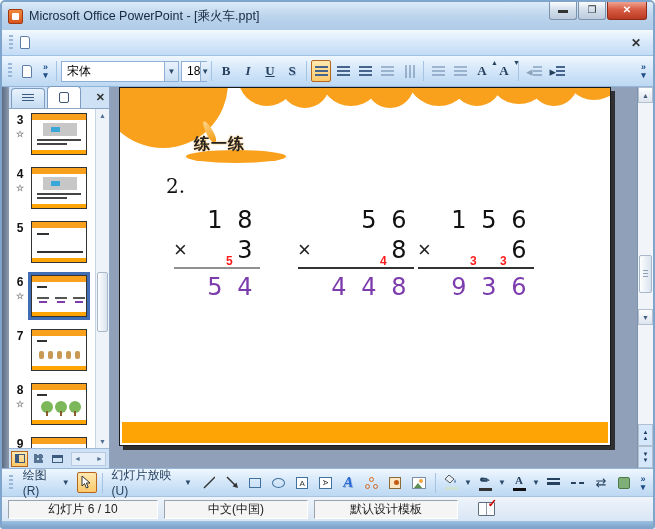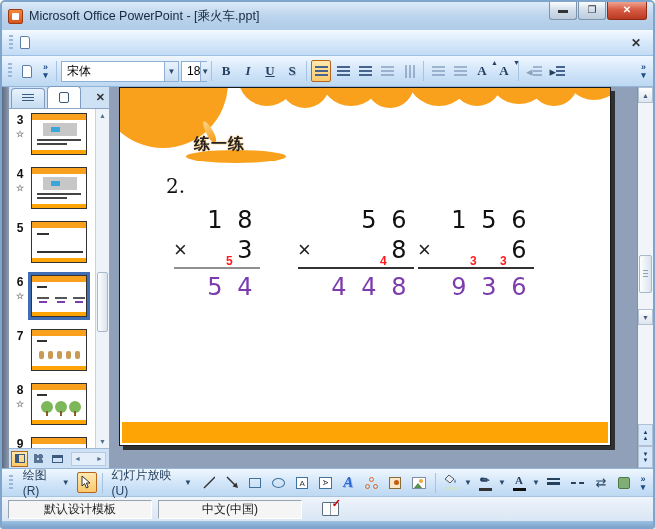--- a/index.html
+++ b/index.html
@@ -588,18 +588,19 @@
     <div class="dbtn">
         <div class="shadow-ic"></div>
       </div>
     <div class="ovf">
         <span>»</span>
         <span>▾</span>
       </div>
   </div>
 
   <div class="statusbar">
+    <div class="sbox" style="width:150px">幻灯片 6 / 10</div>
+    <div class="sbox" style="width:144px">中文(中国)</div>
     <div class="sbox" style="width:144px">默认设计模板</div>
-    <div class="sbox" style="width:144px">中文(中国)</div>
     <div class="spell-ic" style="margin-left:14px"></div>
   </div>
   <div class="win-bottom"></div>
 </div>
 
 </body></html>

